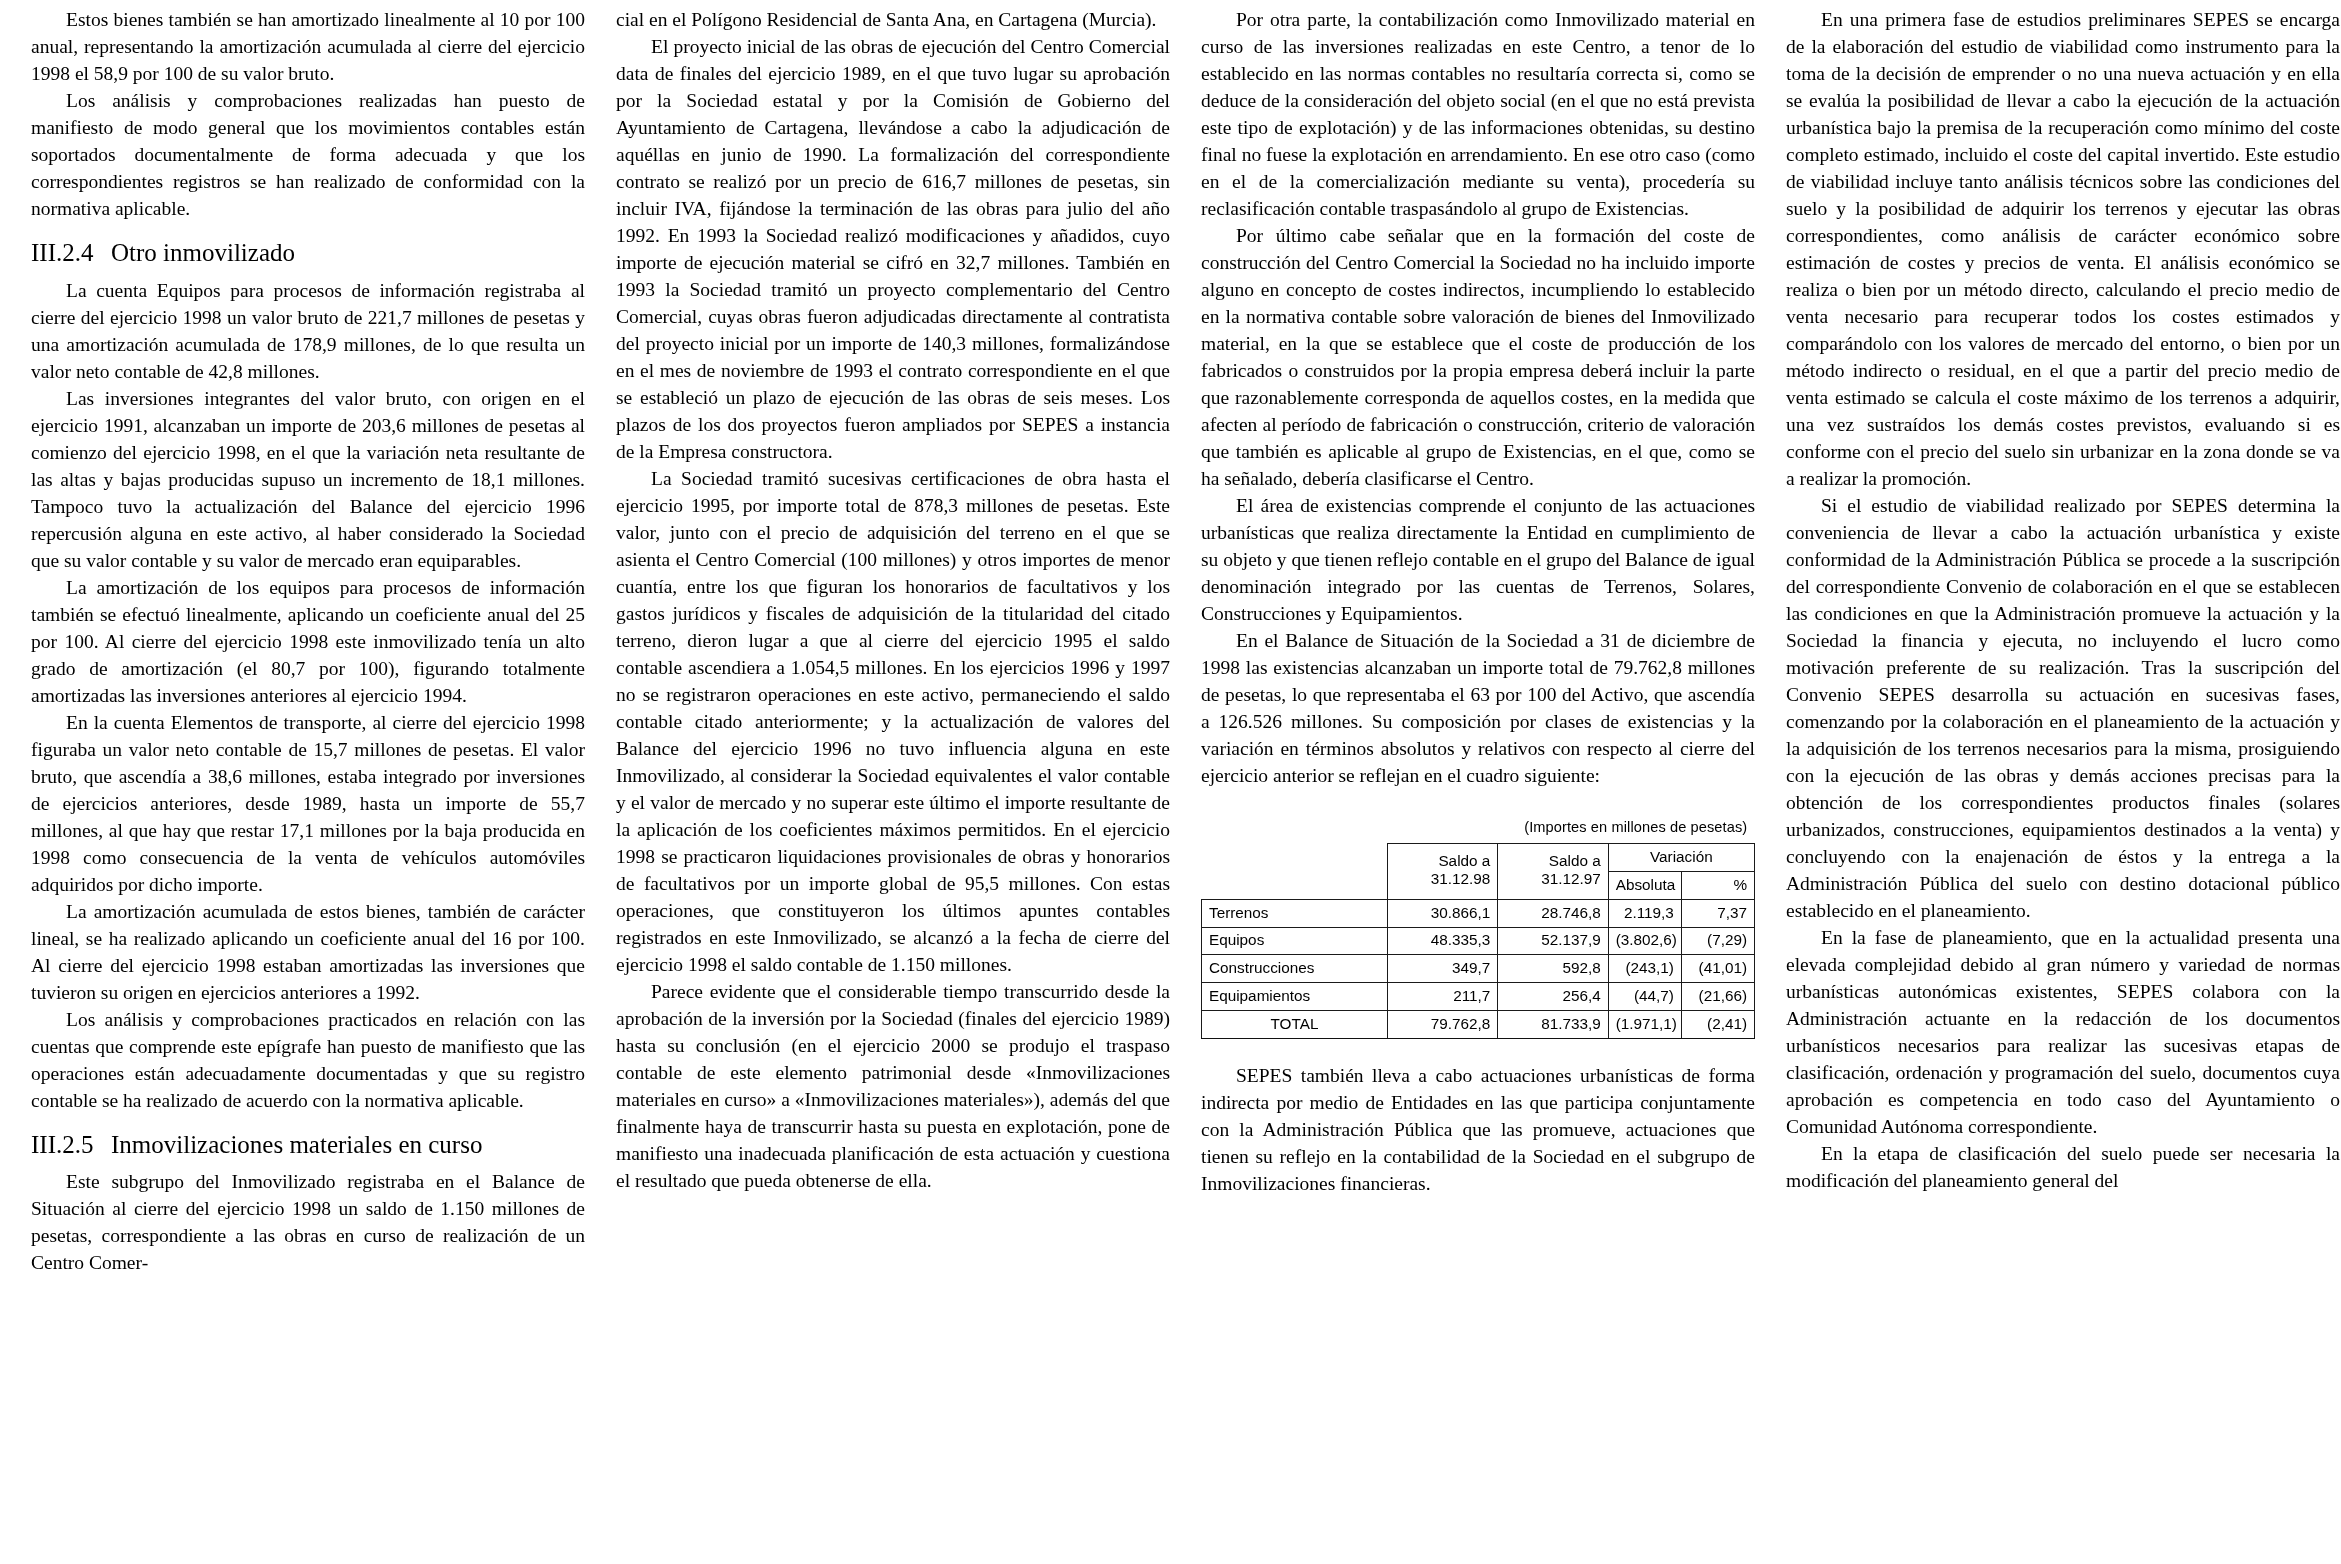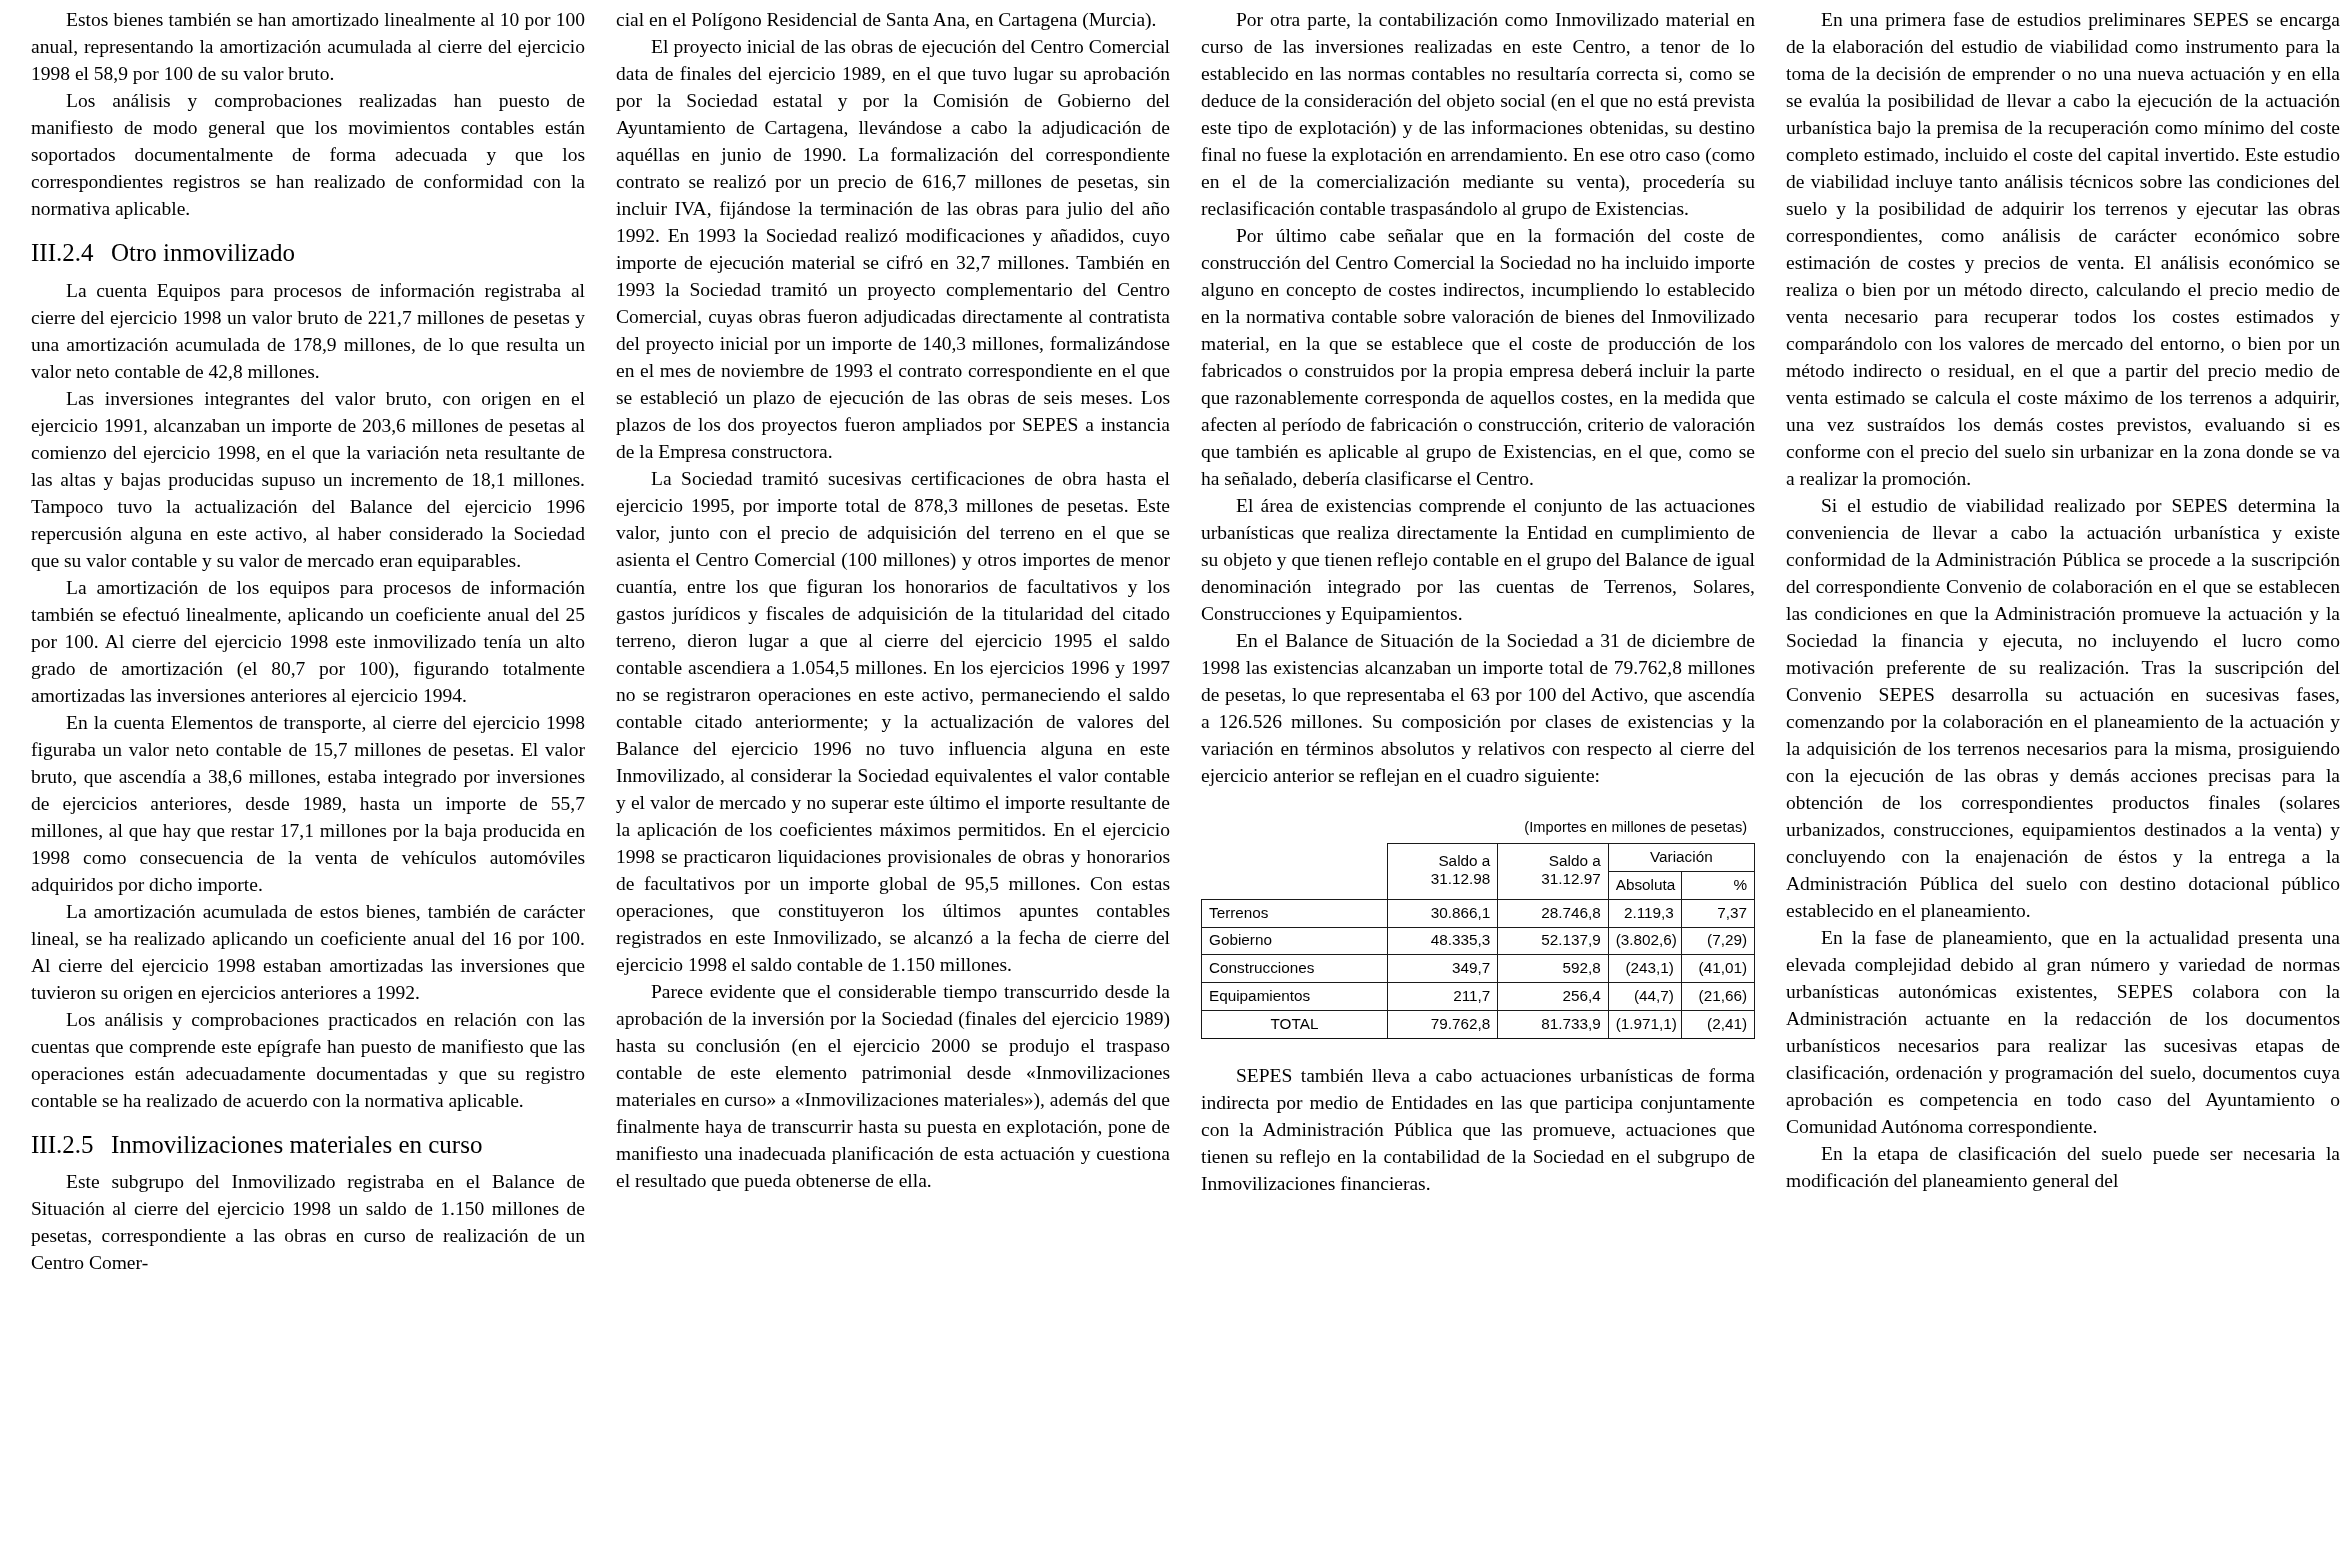--- a/index.html
+++ b/index.html
@@ -186,21 +186,21 @@
           </thead>
           <tbody>
             <tr class="first-body">
               <td class="lbl">Terrenos</td>
               <td class="num">30.866,1</td>
               <td class="num">28.746,8</td>
               <td class="num">2.119,3</td>
               <td class="num">7,37</td>
             </tr>
             <tr>
-              <td class="lbl">Gobierno</td>
+              <td class="lbl">Equipos</td>
               <td class="num">48.335,3</td>
               <td class="num">52.137,9</td>
               <td class="num">(3.802,6)</td>
               <td class="num">(7,29)</td>
             </tr>
             <tr>
               <td class="lbl">Construcciones</td>
               <td class="num">349,7</td>
               <td class="num">592,8</td>
               <td class="num">(243,1)</td>

